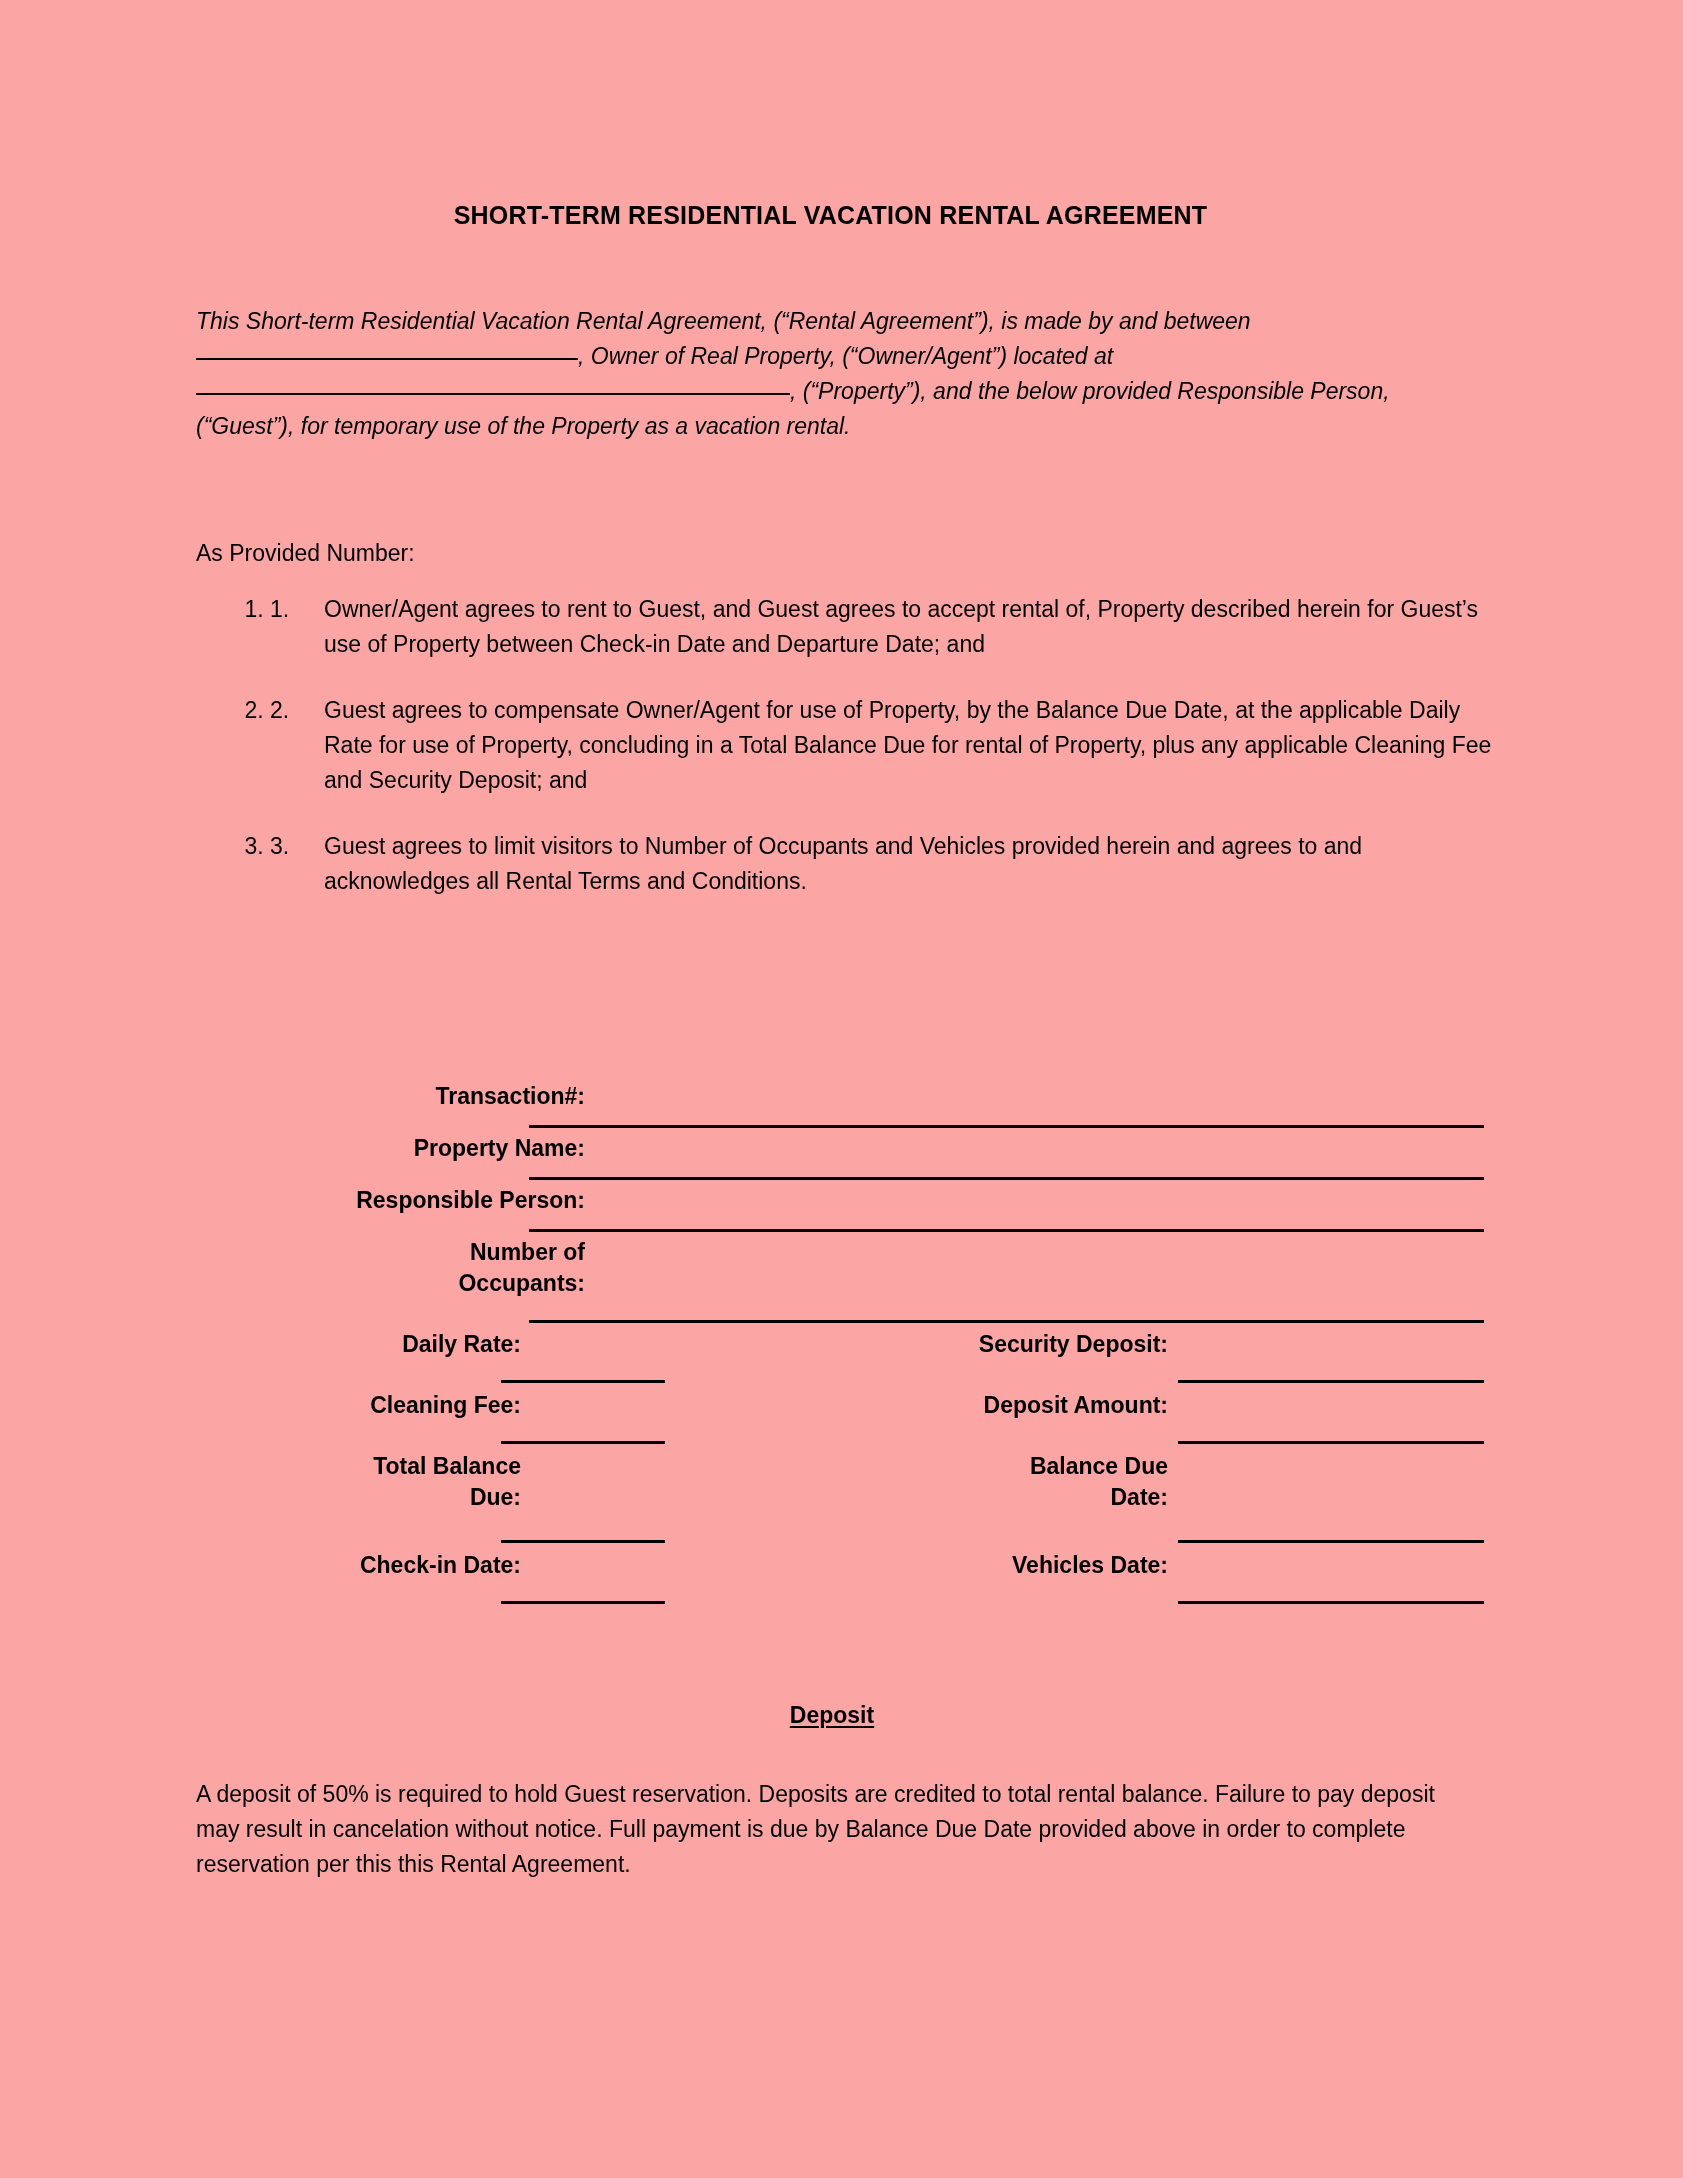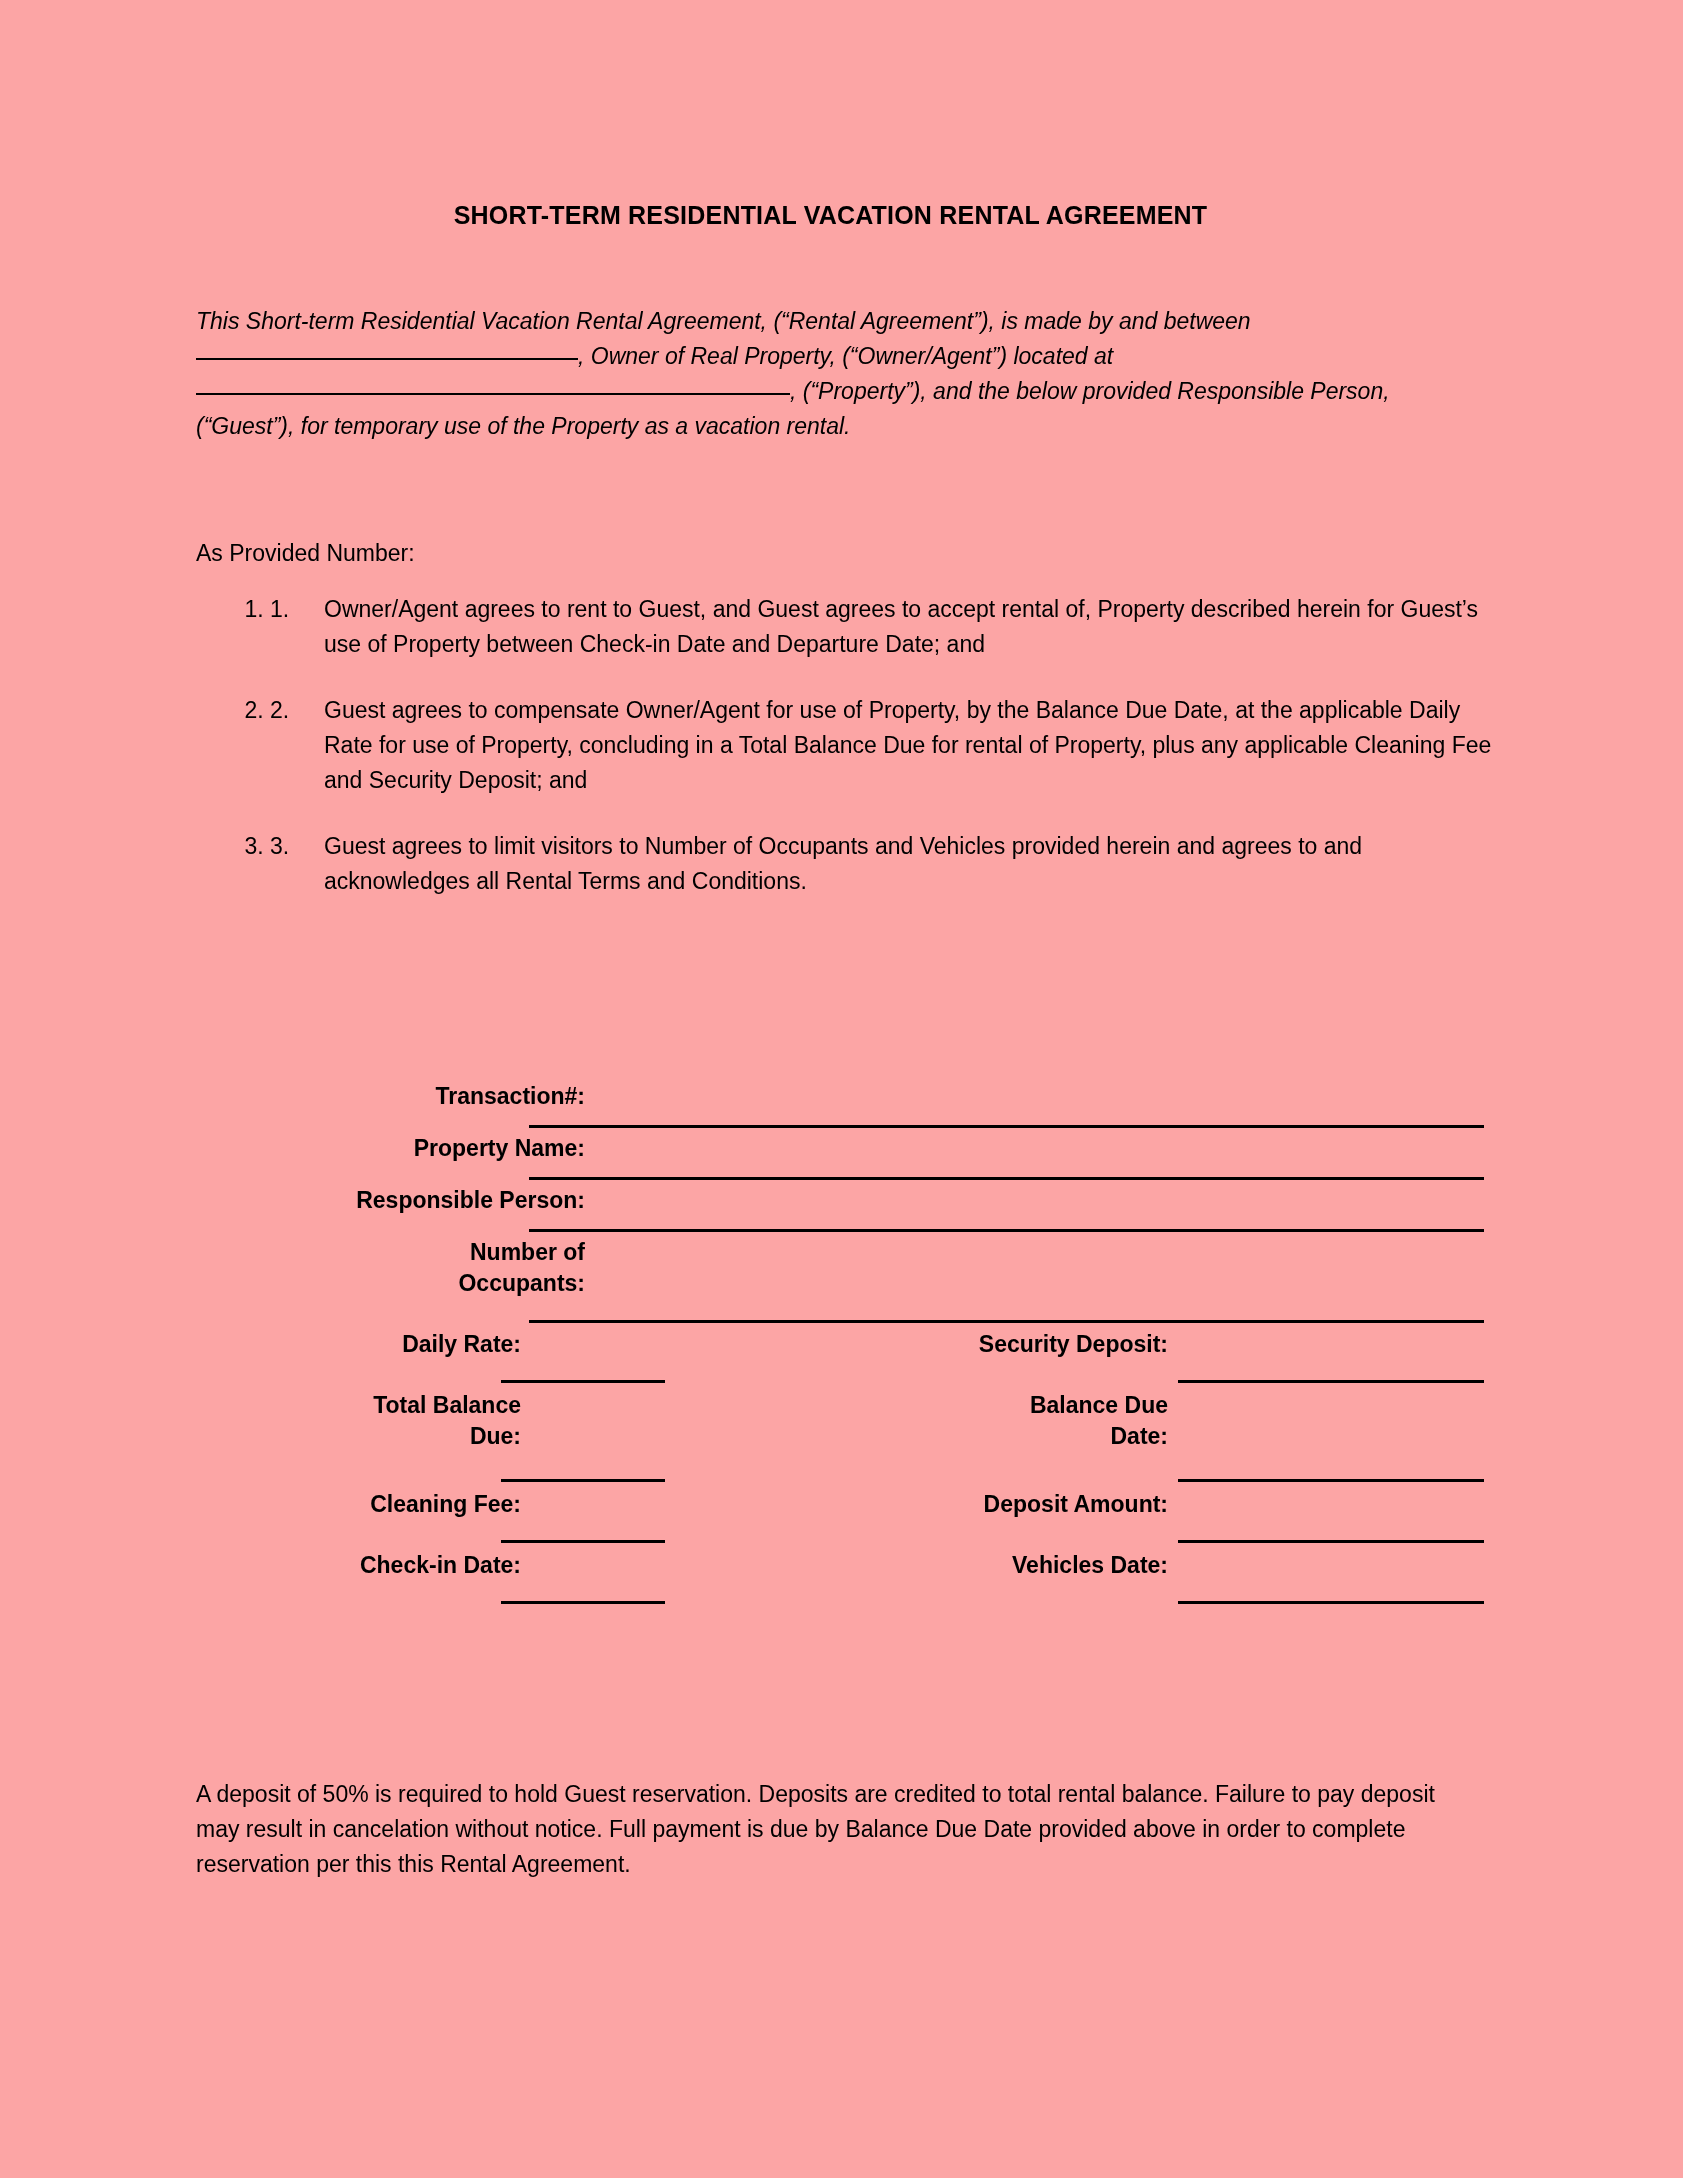--- a/index.html
+++ b/index.html
@@ -214,42 +214,43 @@
       <div class="fline fline-full"></div>
     </div>
 
     <div class="form-row-split">
       <div class="flabel flabel-left">Daily Rate:</div>
       <div class="fline fline-left"></div>
       <div class="flabel flabel-right">Security Deposit:</div>
       <div class="fline fline-right"></div>
     </div>
 
+    <div class="form-row-split">
+      <div class="flabel flabel-left">Cleaning Fee:</div>
+      <div class="fline fline-left"></div>
+      <div class="flabel flabel-right">Deposit Amount:</div>
+      <div class="fline fline-right"></div>
+    </div>
+
     <div class="form-row-split tall">
       <div class="flabel flabel-left">Total Balance
 Due:</div>
       <div class="fline fline-left"></div>
       <div class="flabel flabel-right">Balance Due
 Date:</div>
       <div class="fline fline-right"></div>
     </div>
 
     <div class="form-row-split">
-      <div class="flabel flabel-left">Cleaning Fee:</div>
-      <div class="fline fline-left"></div>
-      <div class="flabel flabel-right">Deposit Amount:</div>
-      <div class="fline fline-right"></div>
-    </div>
-
-    <div class="form-row-split">
       <div class="flabel flabel-left">Check-in Date:</div>
       <div class="fline fline-left"></div>
       <div class="flabel flabel-right">Vehicles Date:</div>
       <div class="fline fline-right"></div>
     </div>
 
   </div>
 
+  <h2 class="section-heading"><span>Deposit</span></h2>
 
   <p class="body-text" id="deposit-paragraph">A deposit of 50% is required to hold Guest reservation. Deposits are credited to total rental balance. Failure to pay deposit may result in cancelation without notice. Full payment is due by Balance Due Date provided above in order to complete reservation per this this Rental Agreement.</p>
 
 </div>
 
 
 </body></html>

